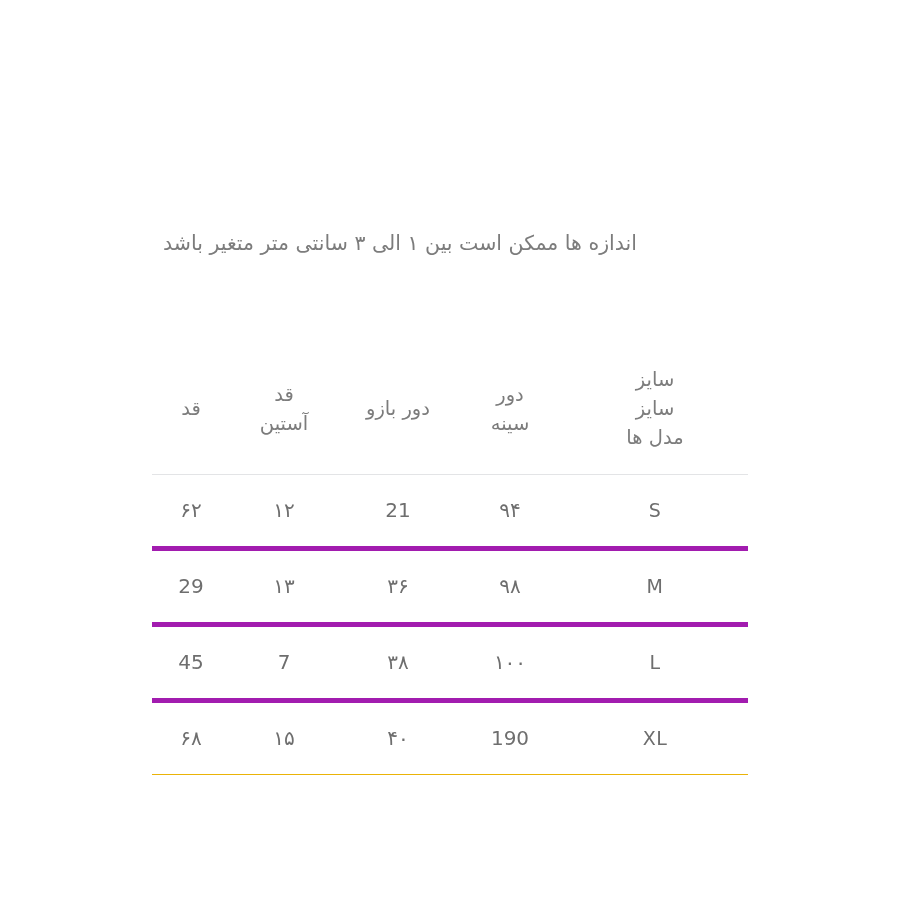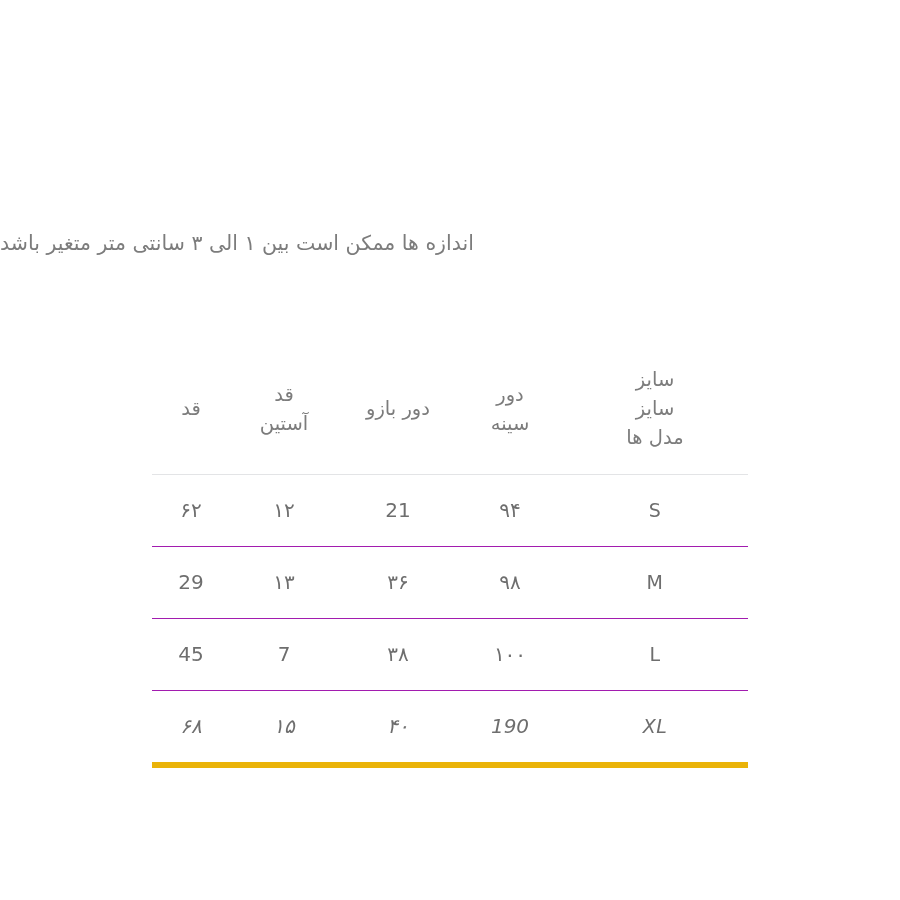--- a/index.html
+++ b/index.html
@@ -21,21 +21,21 @@
     background: #ffffff;
     box-sizing: border-box;
   }
 
   
   .notice {
     position: absolute;
     top: 228px;
     left: 0;
     width: 800px;
-    text-align: left;
+    text-align: center;
     direction: rtl;
     font-size: 20.5px;
     line-height: 30px;
     color: #7c7c7c;
     letter-spacing: 0.1px;
     white-space: nowrap;
   }
 
   
   .size-table-wrap {
@@ -76,33 +76,32 @@
   }
 
   table.size-table tbody td {
     height: 71px;
     text-align: center;
     vertical-align: middle;
     font-size: 20px;
     line-height: 24px;
     color: #6e6e6e;
     font-weight: 400;
-    border-bottom: 1px solid #a21caf;
+    border-bottom: 5px solid #a21caf;
     padding: 0;
   }
 
   table.size-table tbody td.cell-size {
     font-size: 19px;
     color: #6e6e6e;
     letter-spacing: 0.4px;
   }
 
   table.size-table tbody tr:last-child td {
-    border-bottom: 6px solid #eab308;
-    font-style: italic;
+    border-bottom: 1px solid #eab308;
   }
 </style>
 </head>
 <body>
 
 <div class="page">
 
   <div class="notice">اندازه ها ممکن است بین ۱ الی ۳ سانتی متر متغیر باشد</div>
 
   <div class="size-table-wrap">

